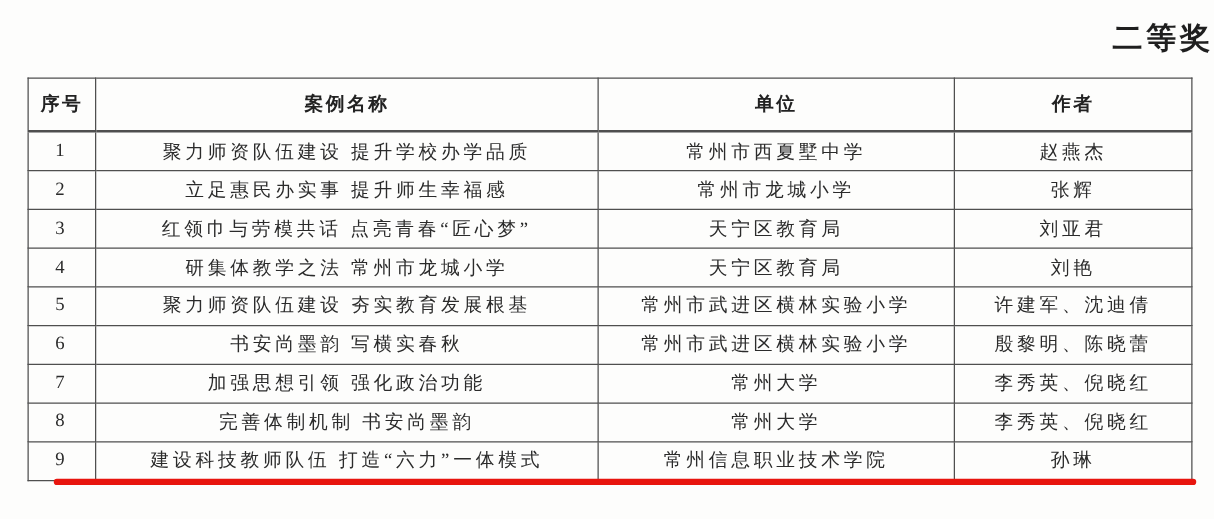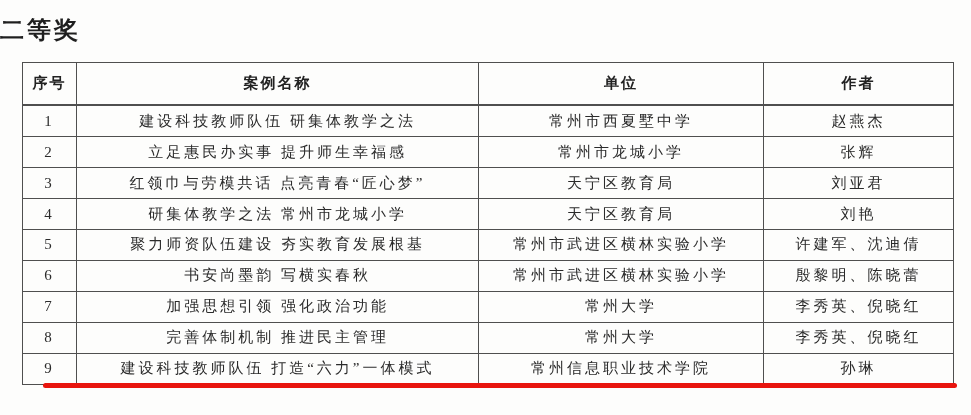--- a/index.html
+++ b/index.html
@@ -12,21 +12,21 @@
   .page{
     position:relative;
     width:971px;height:415px;
     background:#fdfdfc;
   }
   .title{
     position:absolute;
     top:14px;left:0;
     width:971px;
     margin:0;
-    text-align:left;
+    text-align:right;
     font-family:"Liberation Sans", sans-serif;
     font-size:24px;
     font-weight:bold;
     letter-spacing:3px;
     color:#1f1f1f;
   }
   table.awards{
     position:absolute;
     left:22px;top:62px;
     width:931px;height:323px;
@@ -87,21 +87,21 @@
       <tr data-name="table-header-row">
         <th data-name="col-header-index">序号</th>
         <th data-name="col-header-case-name">案例名称</th>
         <th data-name="col-header-unit">单位</th>
         <th data-name="col-header-author">作者</th>
       </tr>
     </thead>
     <tbody data-name="table-body">
         <tr data-name="table-row">
           <td data-name="row-index">1</td>
-          <td data-name="case-name-cell">建设科技教师队伍 研集体教学之法</td>
+          <td data-name="case-name-cell">聚力师资队伍建设 提升学校办学品质</td>
           <td data-name="unit-cell">常州市西夏墅中学</td>
           <td data-name="author-cell">赵燕杰</td>
         </tr>
         <tr data-name="table-row">
           <td data-name="row-index">2</td>
           <td data-name="case-name-cell">立足惠民办实事 提升师生幸福感</td>
           <td data-name="unit-cell">常州市龙城小学</td>
           <td data-name="author-cell">张辉</td>
         </tr>
         <tr data-name="table-row">
@@ -129,21 +129,21 @@
           <td data-name="author-cell">殷黎明、陈晓蕾</td>
         </tr>
         <tr data-name="table-row">
           <td data-name="row-index">7</td>
           <td data-name="case-name-cell">加强思想引领 强化政治功能</td>
           <td data-name="unit-cell">常州大学</td>
           <td data-name="author-cell">李秀英、倪晓红</td>
         </tr>
         <tr data-name="table-row">
           <td data-name="row-index">8</td>
-          <td data-name="case-name-cell">完善体制机制 推进民主管理</td>
+          <td data-name="case-name-cell">完善体制机制 书安尚墨韵</td>
           <td data-name="unit-cell">常州大学</td>
           <td data-name="author-cell">李秀英、倪晓红</td>
         </tr>
         <tr data-name="table-row">
           <td data-name="row-index">9</td>
           <td data-name="case-name-cell">建设科技教师队伍 打造“六力”一体模式</td>
           <td data-name="unit-cell">常州信息职业技术学院</td>
           <td data-name="author-cell">孙琳</td>
         </tr>
       </tbody>

